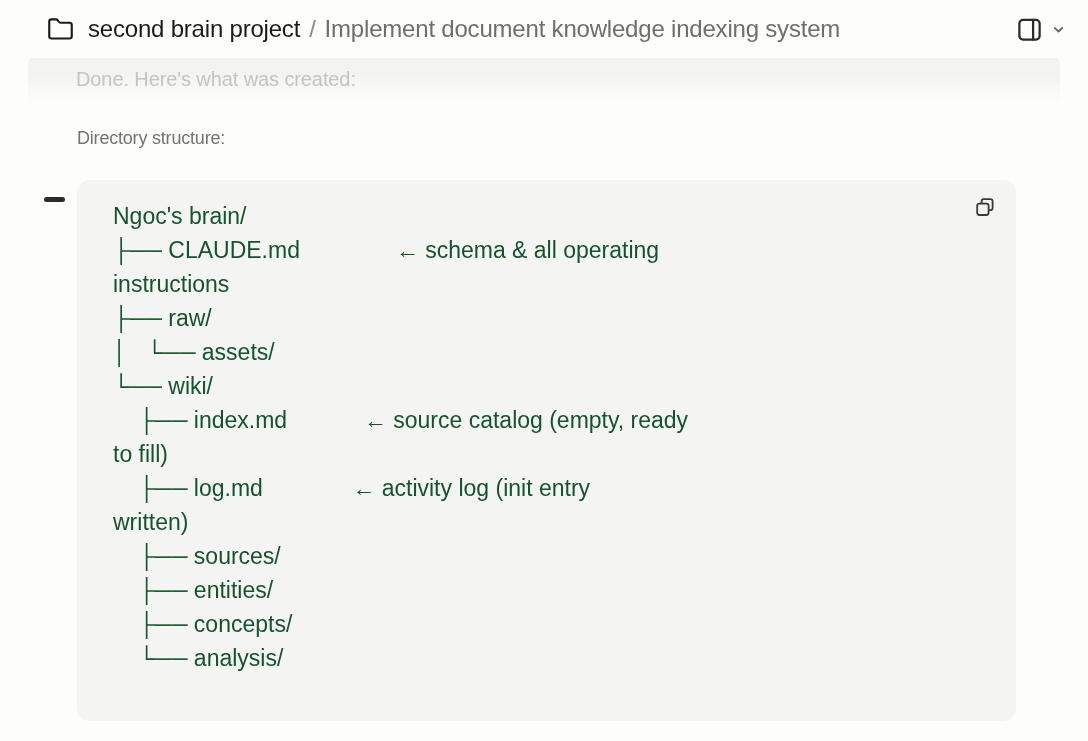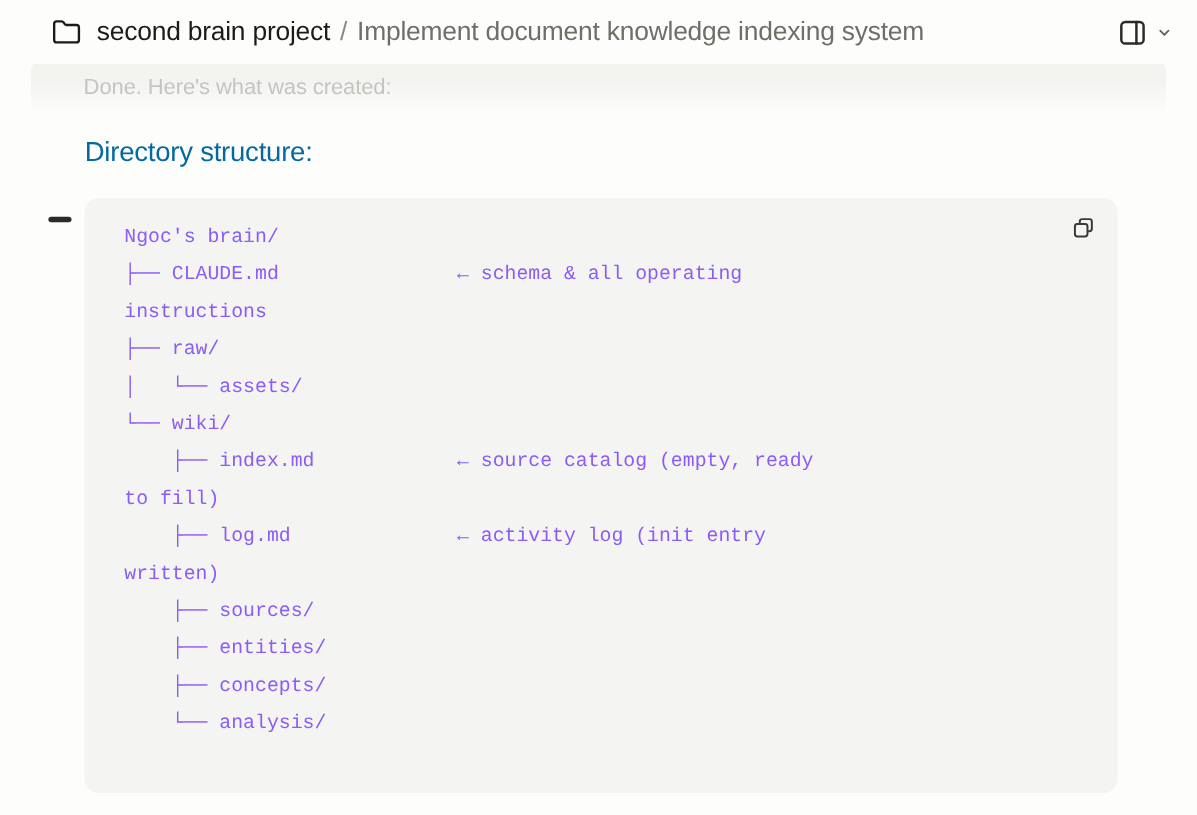--- a/index.html
+++ b/index.html
@@ -47,21 +47,21 @@
   }
 
   
   .msg-faded {
     position: absolute; left: 76px; top: 64px;
     font-size: 20px; line-height: 30px; color: #c5c4c0;
     letter-spacing: -0.1px; z-index: 2;
   }
   .msg-label {
     position: absolute; left: 77px; top: 123px;
-    font-size: 25px; line-height: 30px; color: #0369a1;
+    font-size: 18px; line-height: 30px; color: #737373;
     letter-spacing: -0.2px; z-index: 2;
   }
 
   
   .collapse-dash {
     position: absolute; left: 44px; top: 197px;
     width: 21px; height: 5px; border-radius: 2.5px;
     background: #2c2b29; cursor: pointer; z-index: 2;
     border: none; padding: 0;
   }
@@ -69,23 +69,23 @@
   
   .code-block {
     position: absolute; left: 77px; top: 180px;
     width: 939px; height: 541px;
     background: #f4f4f2; border-radius: 13px;
     z-index: 2;
   }
   .code-block pre {
     position: absolute; inset: 0;
     padding: 19px 36px 46px 36px;
-    font-family: Liberation Mono, monospace;
-    font-size: 18px; line-height: 34px;
-    color: #8b5cf6;
+    font-family: Liberation Sans, sans-serif;
+    font-size: 23px; line-height: 34px;
+    color: #14532d;
     white-space: pre; overflow: hidden;
   }
   .copy-btn {
     position: absolute; top: 13px; right: 17px;
     width: 28px; height: 28px;
     border: none; background: transparent; padding: 0;
     display: inline-flex; align-items: center; justify-content: center;
     cursor: pointer; border-radius: 6px; z-index: 4;
   }
 </style>

